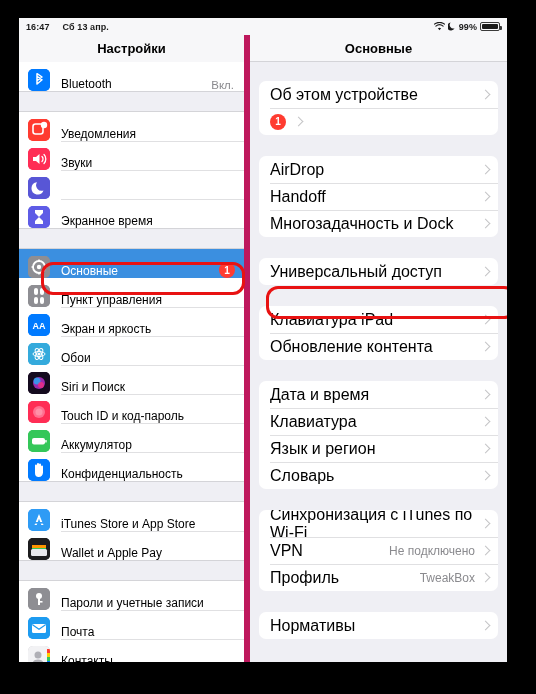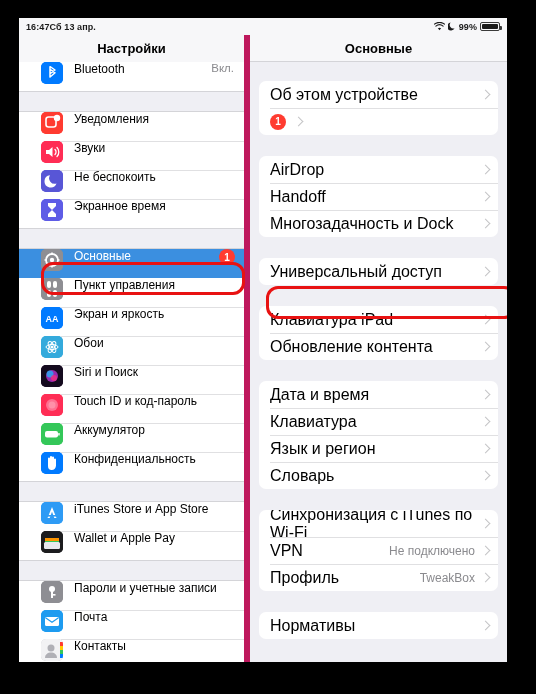--- a/index.html
+++ b/index.html
@@ -21,21 +21,21 @@
     height: 17px;
     background: #F7F7F9;
     display: flex;
     align-items: center;
     padding: 0 7px 0 7px;
     font-size: 9px;
     font-weight: bold;
     color: #1a1a1a;
     letter-spacing: .1px;
   }
-  .sb-left { display: flex; gap: 0; align-items: center; text-align: right; }
+  .sb-left { display: flex; gap: 13px; align-items: center; text-align: right; }
   .sb-spacer { flex: 1; }
   .sb-right { display: flex; gap: 3px; align-items: center; }
   .wifi-ico { display:inline-block; width: 11px; height: 9px; }
   .moon-ico { display:inline-block; width: 8px; height: 9px; }
   .batt {
     width: 20px; height: 9px;
     border: 1px solid #3a3a3a; border-radius: 2px;
     position: relative; padding: 1px;
   }
   .batt:after {
@@ -58,22 +58,22 @@
   .sb-title {
     height: 27px;
     background: #F7F7F9;
     display: flex; align-items: center; justify-content: center;
     font-size: 13px; font-weight: bold; color: #000;
   }
   .sb-scroll { position: relative; }
   .sb-gap { height: 21px; background: #EFEFF4; border-top: 1px solid #D4D4D8; border-bottom: 1px solid #D4D4D8;}
   .row {
     height: 29px;
-    display: flex; align-items: flex-start;
-    padding-left: 22px;
+    display: flex; align-items: flex-end;
+    padding-left: 9px;
     background: #fff;
     position: relative;
   }
   .row + .row:before {
     content: ""; position: absolute; left: 42px; right: 0; top: 0;
     height: 1px; background: #E0E0E2;
   }
   .ico {
     width: 22px; height: 22px; border-radius: 5px;
     flex: none; margin-right: 11px;
@@ -222,21 +222,20 @@
             </span>
             <span class="row-label">Звуки</span>
           </div>
           <div class="row">
             <span class="ico" style="background: rgb(88, 86, 214);">
               <svg width="22" height="22" viewBox="0 0 22 22">
                 <rect width="22" height="22" rx="5" fill="#5856D6"></rect>
                 <path d="M15.5 13.5A5.6 5.6 0 0 1 9 5.2a6.2 6.2 0 1 0 6.5 8.3z" fill="#fff"></path>
               </svg>
             </span>
-            <span class="row-label">Не беспокоить</span>
           </div>
           <div class="row">
             <span class="ico" style="background: rgb(94, 92, 230);">
               <svg width="22" height="22" viewBox="0 0 22 22">
                 <rect width="22" height="22" rx="5" fill="#5E5CE6"></rect>
                 <path d="M7 4h8v3l-4 4 4 4v3H7v-3l4-4-4-4z" fill="#fff"></path>
               </svg>
             </span>
             <span class="row-label">Экранное время</span>
           </div>

